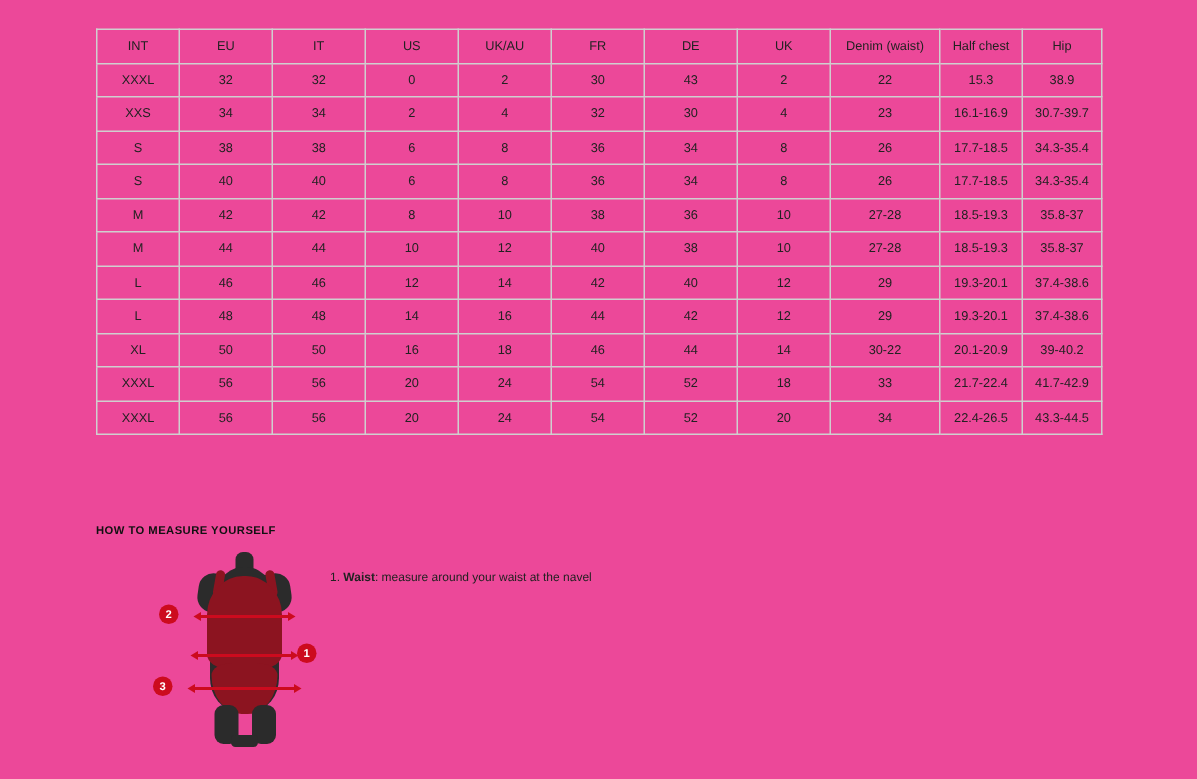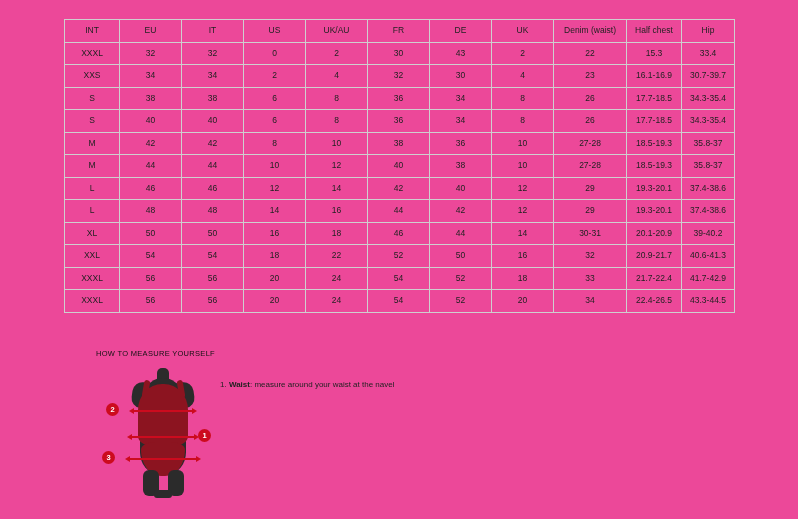--- a/index.html
+++ b/index.html
@@ -58,25 +58,24 @@
 
   
   #measure-section {
     position: absolute;
     left: 64px;
     top: 349px;
     width: 670px;
   }
   #measure-title {
     font-size: 7.5px;
-    font-weight: normal;
+    font-weight: bold;
     letter-spacing: 0.3px;
     color: #111;
     margin-bottom: 8px;
-    margin-left: 32px;
   }
   #measure-body {
     position: relative;
     display: flex;
     align-items: flex-start;
   }
   #figure-box {
     position: relative;
     width: 110px;
     height: 130px;
@@ -241,21 +240,21 @@
           <td>XXXL</td>
           <td>32</td>
           <td>32</td>
           <td>0</td>
           <td>2</td>
           <td>30</td>
           <td>43</td>
           <td>2</td>
           <td>22</td>
           <td>15.3</td>
-          <td>33.4</td>
+          <td>38.9</td>
         </tr>
         <tr>
           <td>XXS</td>
           <td>34</td>
           <td>34</td>
           <td>2</td>
           <td>4</td>
           <td>32</td>
           <td>30</td>
           <td>4</td>
@@ -343,36 +342,23 @@
         </tr>
         <tr>
           <td>XL</td>
           <td>50</td>
           <td>50</td>
           <td>16</td>
           <td>18</td>
           <td>46</td>
           <td>44</td>
           <td>14</td>
-          <td>30-31</td>
+          <td>30-22</td>
           <td>20.1-20.9</td>
           <td>39-40.2</td>
-        </tr>
-        <tr>
-          <td>XXL</td>
-          <td>54</td>
-          <td>54</td>
-          <td>18</td>
-          <td>22</td>
-          <td>52</td>
-          <td>50</td>
-          <td>16</td>
-          <td>32</td>
-          <td>20.9-21.7</td>
-          <td>40.6-41.3</td>
         </tr>
         <tr>
           <td>XXXL</td>
           <td>56</td>
           <td>56</td>
           <td>20</td>
           <td>24</td>
           <td>54</td>
           <td>52</td>
           <td>18</td>

